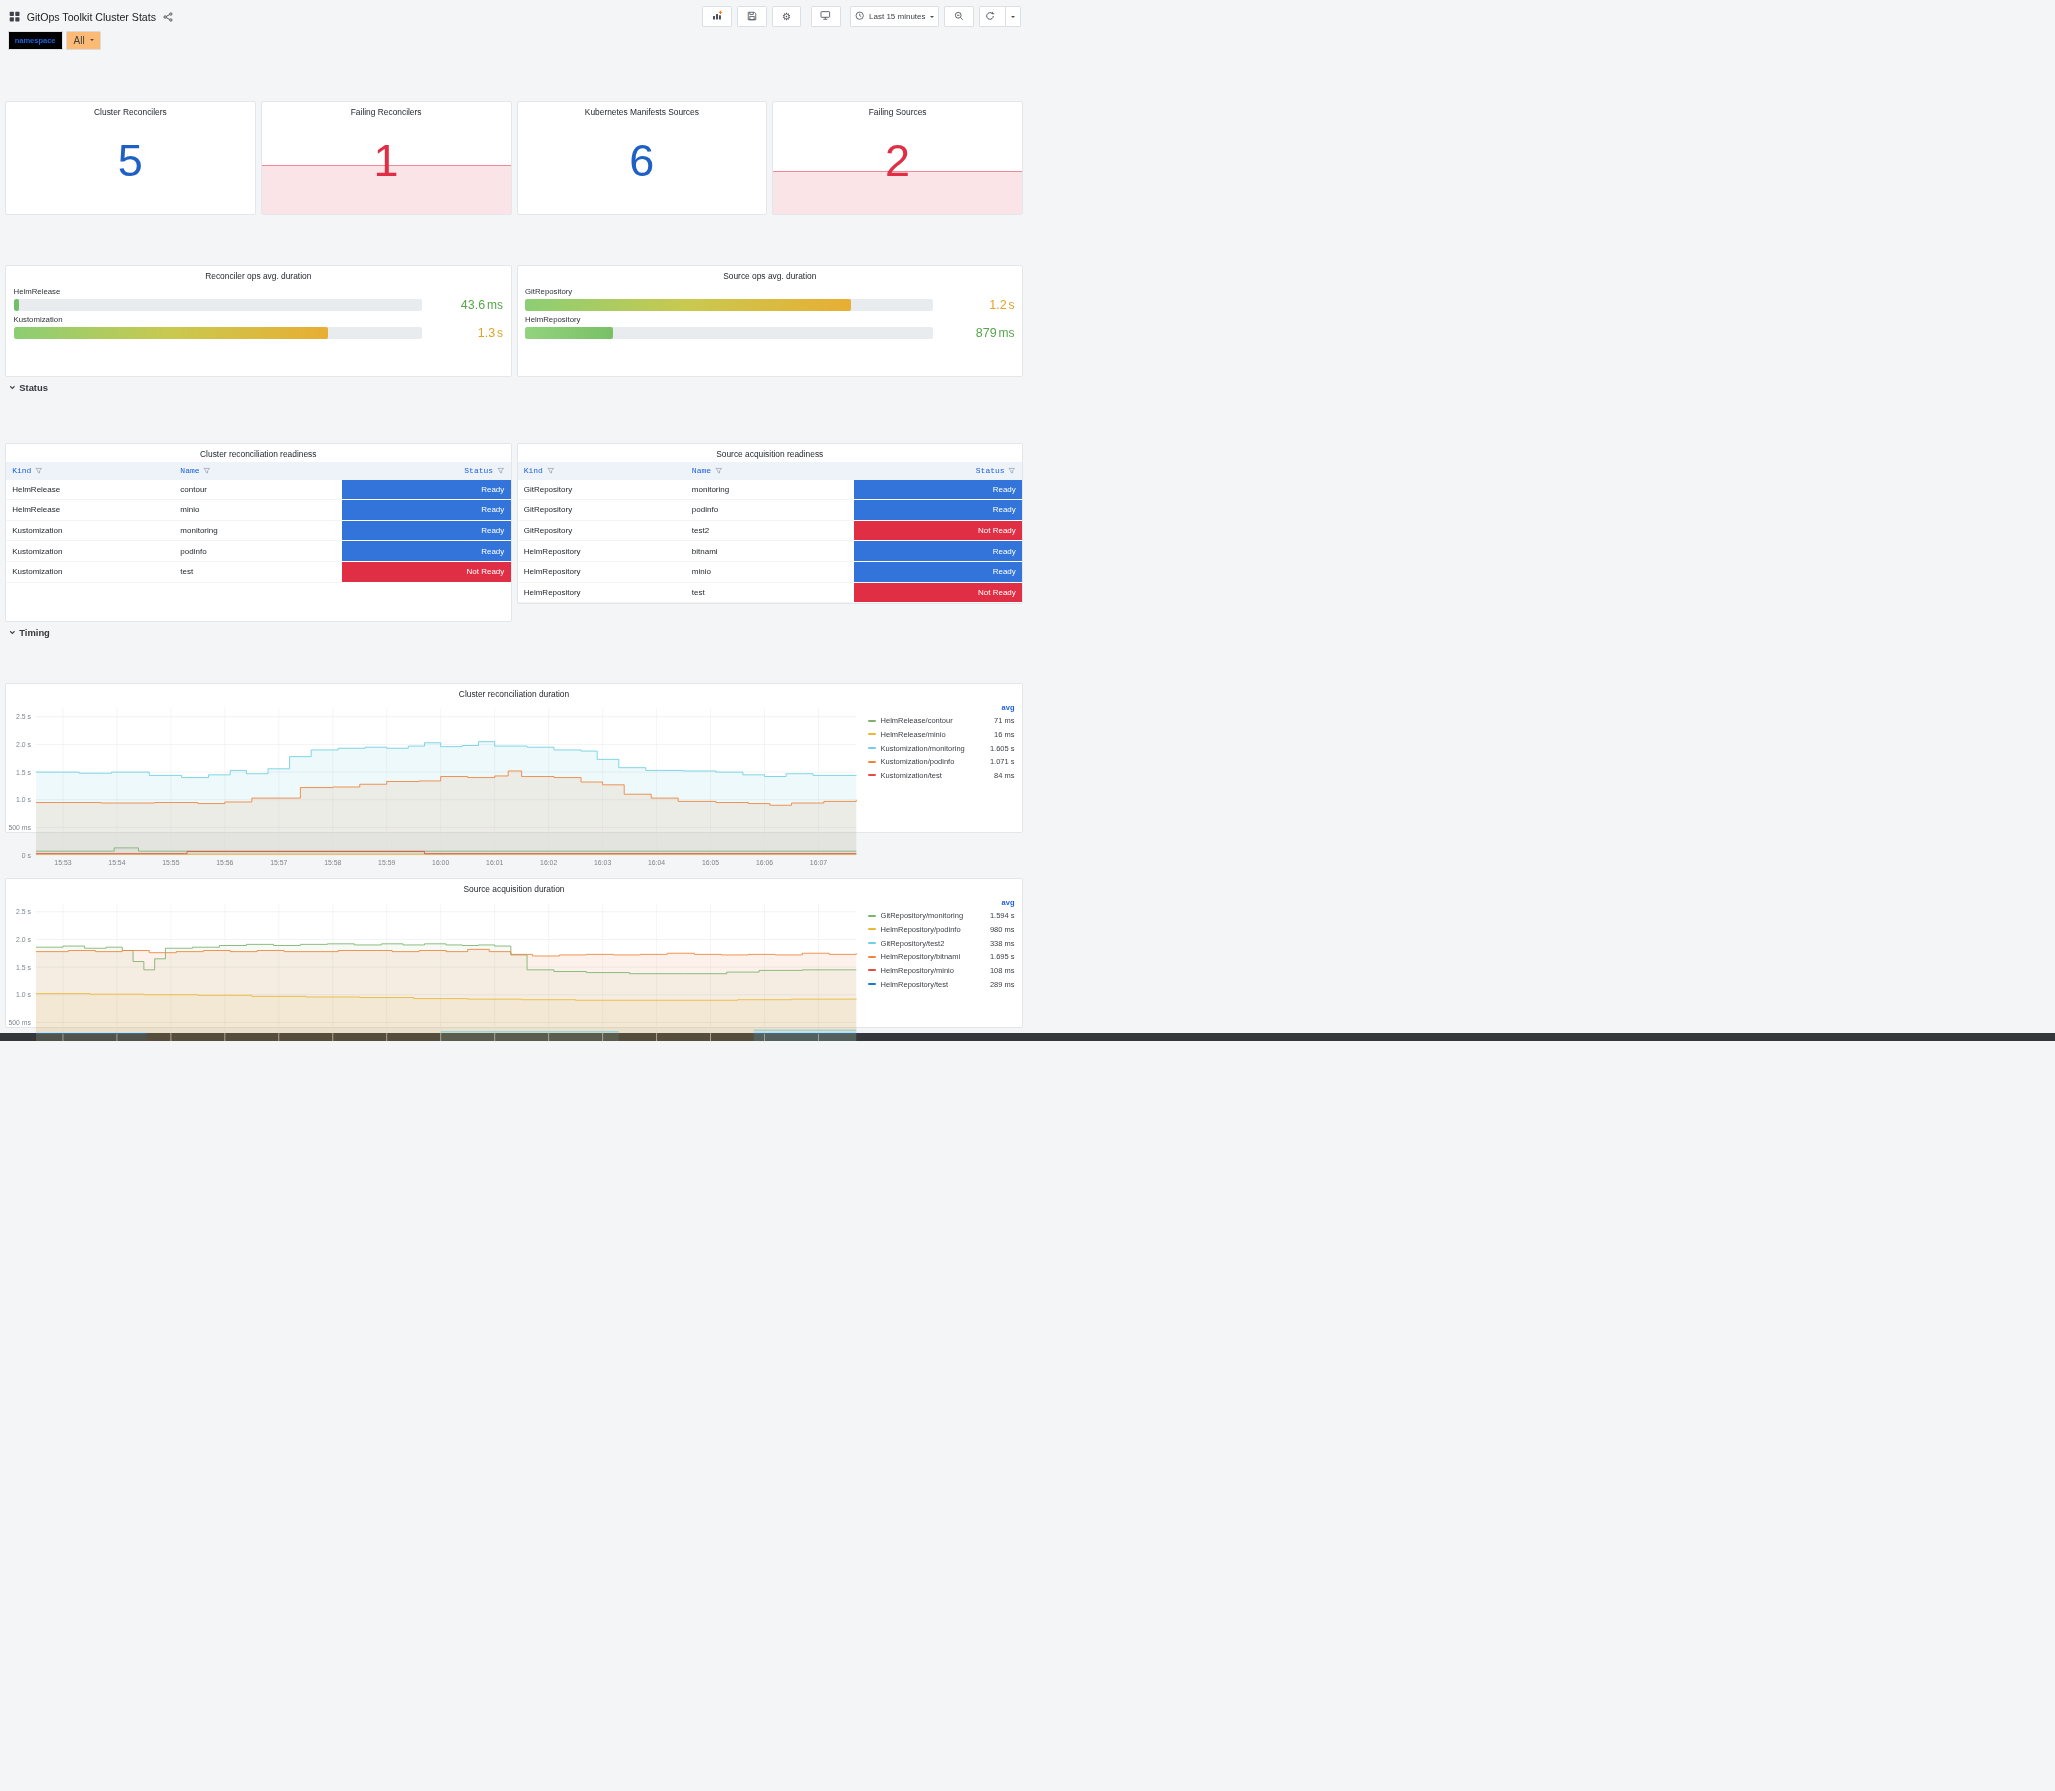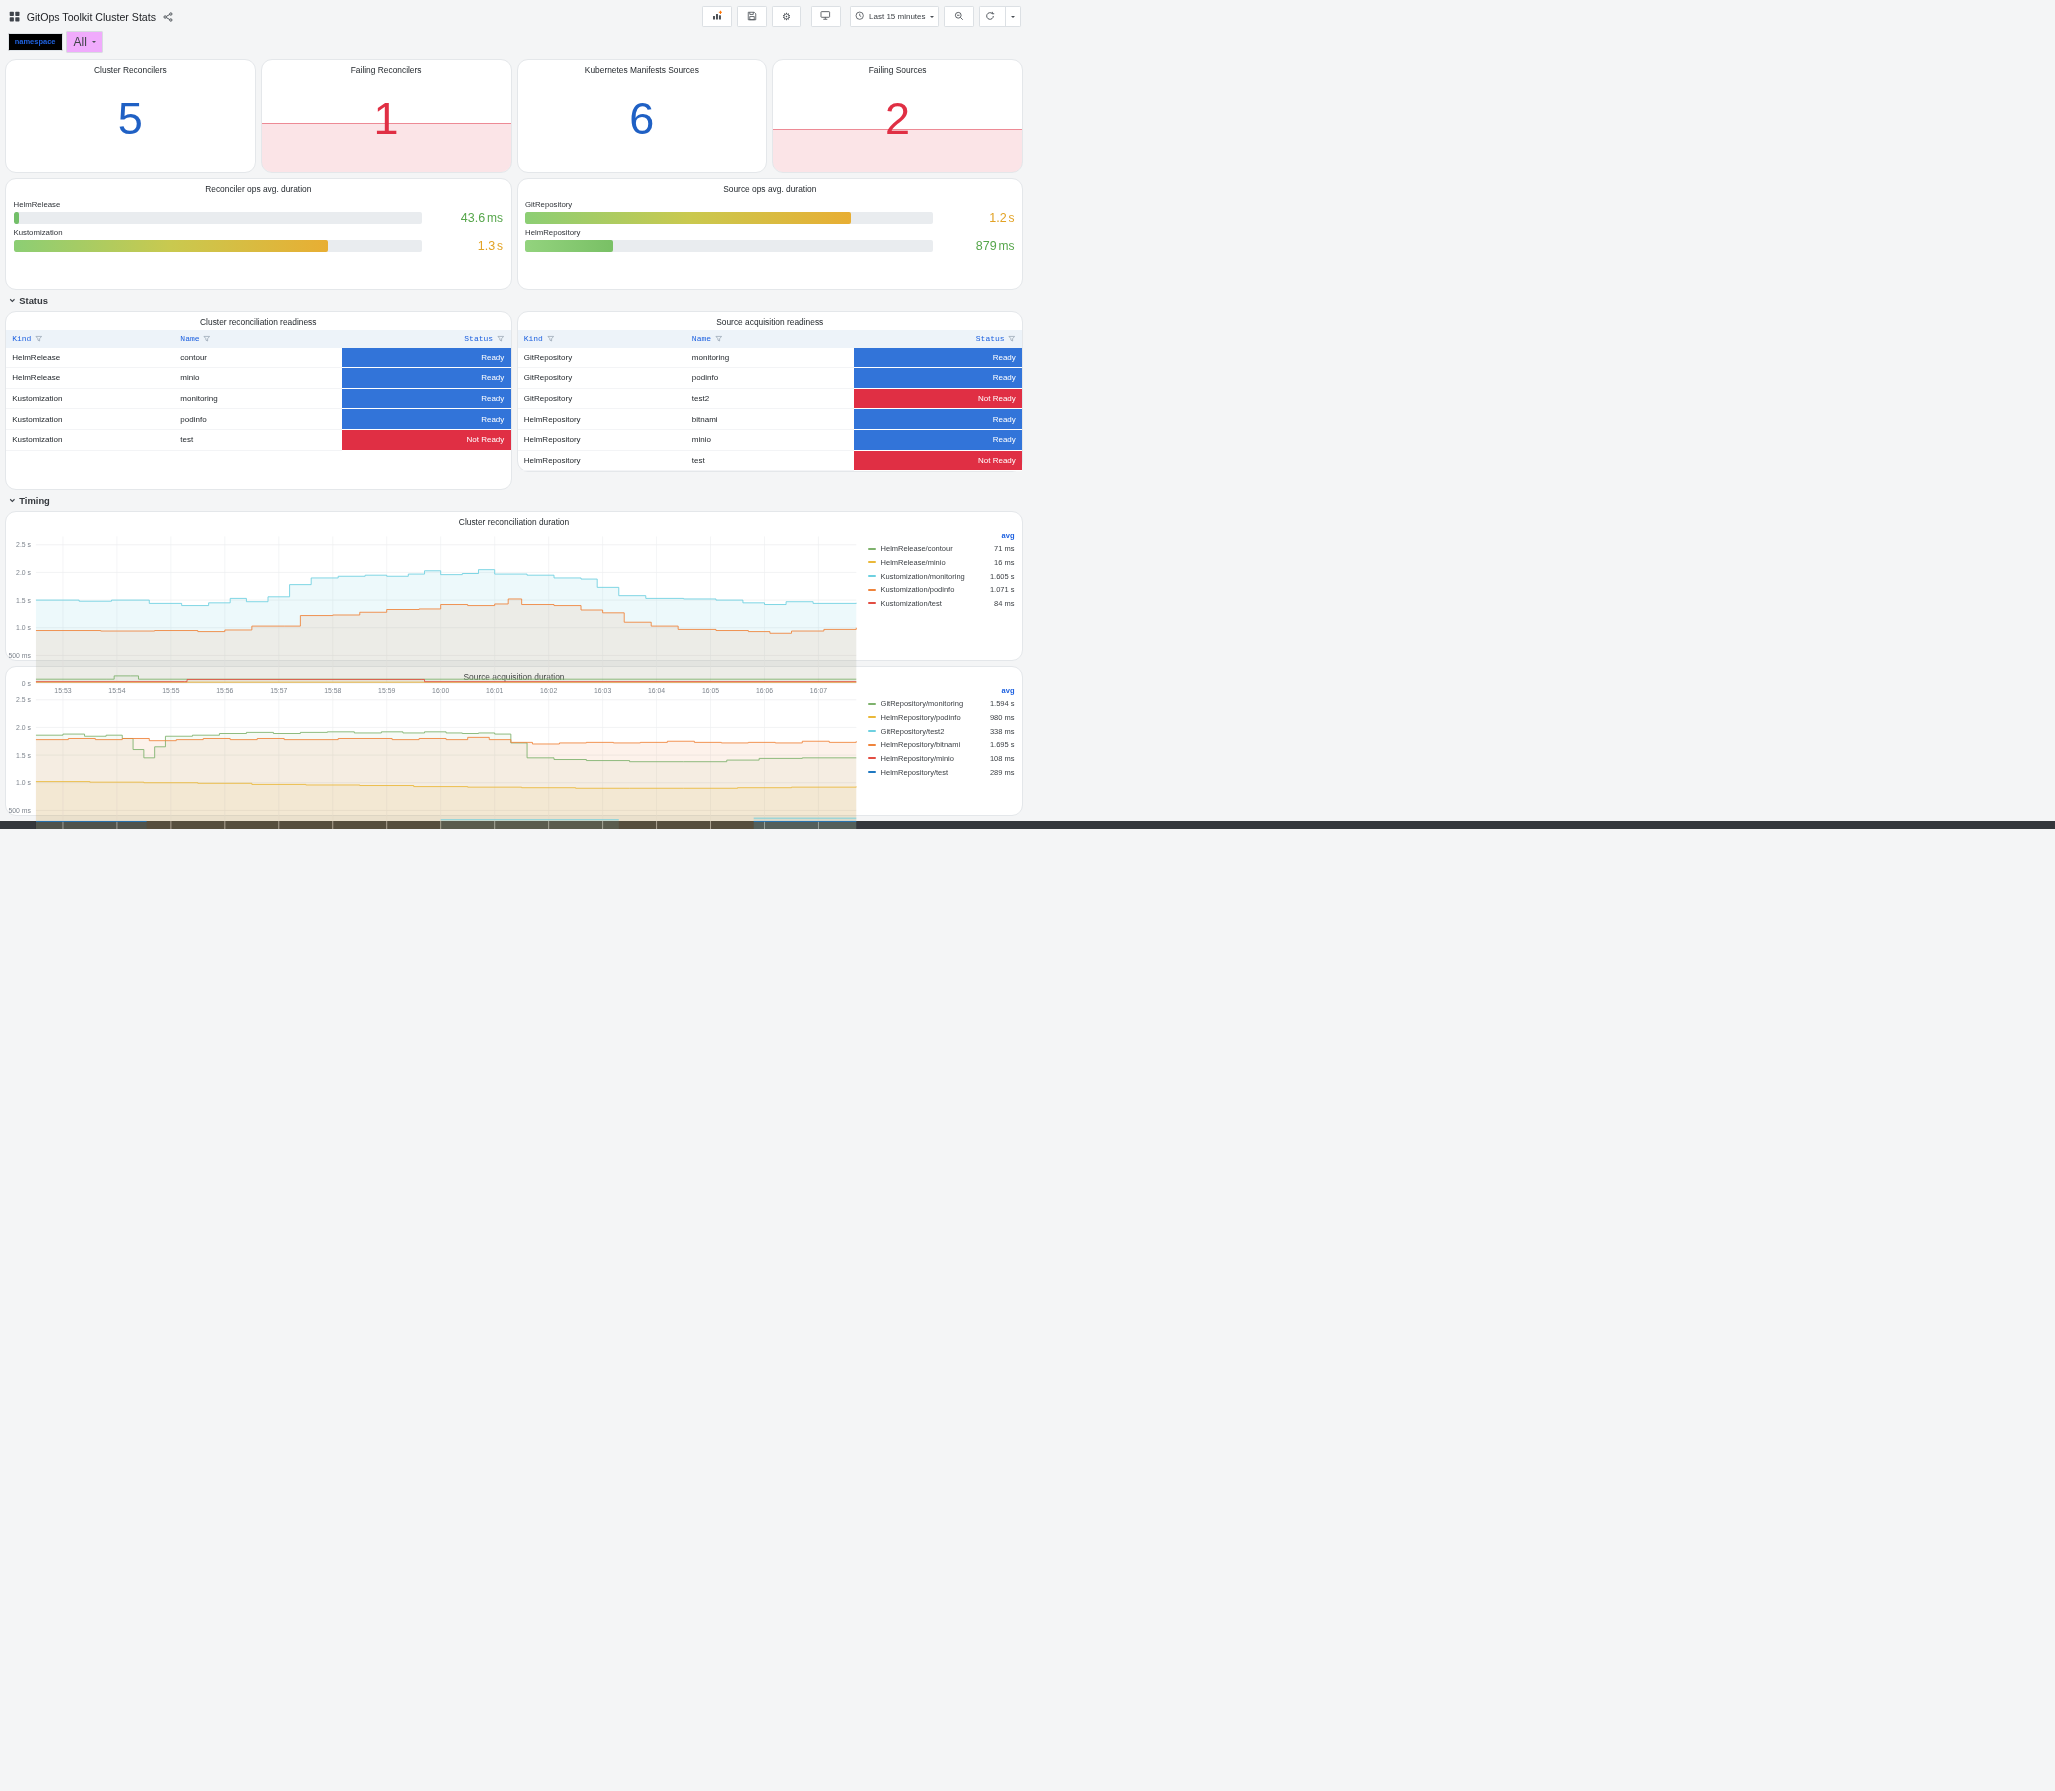--- a/index.html
+++ b/index.html
@@ -14,24 +14,24 @@
         border:0.6px solid #DCE0E4;border-radius:1.2px;background:#FFFFFF;margin-left:5px;padding:0 4.4px;cursor:pointer;font-size:8px;color:#3E4247;}
   .tbtn.gap{margin-left:9.4px;}
   .caret{width:0;height:0;border-left:2.5px solid transparent;border-right:2.5px solid transparent;border-top:2.5px solid #4A4F55;display:inline-block;}
   .split{padding:0;}
   .split .seg{height:19px;display:inline-flex;align-items:center;padding:0 5px;}
   .split .seg+.seg{border-left:0.6px solid #DCE0E4;}
   .gear-glyph{font-size:10px;color:#4A4F55;line-height:1;}
   
   .varrow{display:flex;align-items:center;gap:3.7px;margin:1.2px 2.5px 6.2px;}
   .var-label{border:0.6px solid #E0E4E8;background:#000000;border-radius:1.2px;padding:3.7px 6.2px;font-size:7.5px;font-weight:700;color:#1F62E0;cursor:pointer;}
-  .var-value{border:0.6px solid #D8DCE0;background:#f0abfc;border-radius:1.2px;padding:3.1px 6.2px;font-size:12px;color:#3E4247;display:inline-flex;align-items:center;gap:5px;cursor:pointer;}
+  .var-value{border:0.6px solid #D8DCE0;background:#fdba74;border-radius:1.2px;padding:3.1px 6.2px;font-size:10px;color:#3E4247;display:inline-flex;align-items:center;gap:5px;cursor:pointer;}
   
   .row{display:flex;gap:5px;margin-bottom:5px;}
-  .panel{background:#FFFFFF;border:0.6px solid #E4E7EA;border-radius:11px;box-sizing:border-box;}
+  .panel{background:#FFFFFF;border:0.6px solid #E4E7EA;border-radius:2px;box-sizing:border-box;margin-top:45px;}
   .panel-title{text-align:center;font-size:8.4px;font-weight:500;color:#24292E;padding:5px 5px 2.5px;cursor:pointer;}
   
   .stat{flex:1;height:114px;position:relative;overflow:hidden;}
   .stat-fill{position:absolute;left:0;right:0;bottom:0;}
   .stat-value{position:absolute;left:0;right:0;top:50%;transform:translateY(-44%);text-align:center;font-size:45px;font-weight:500;line-height:1;}
   
   .gauge-panel{flex:1;height:112px;padding-bottom:6.2px;}
   .g-rows{padding:0 7.5px;}
   .g-row{margin-top:3.1px;}
   .g-label{font-size:7.8px;color:#2F3338;margin-bottom:1.9px;}

